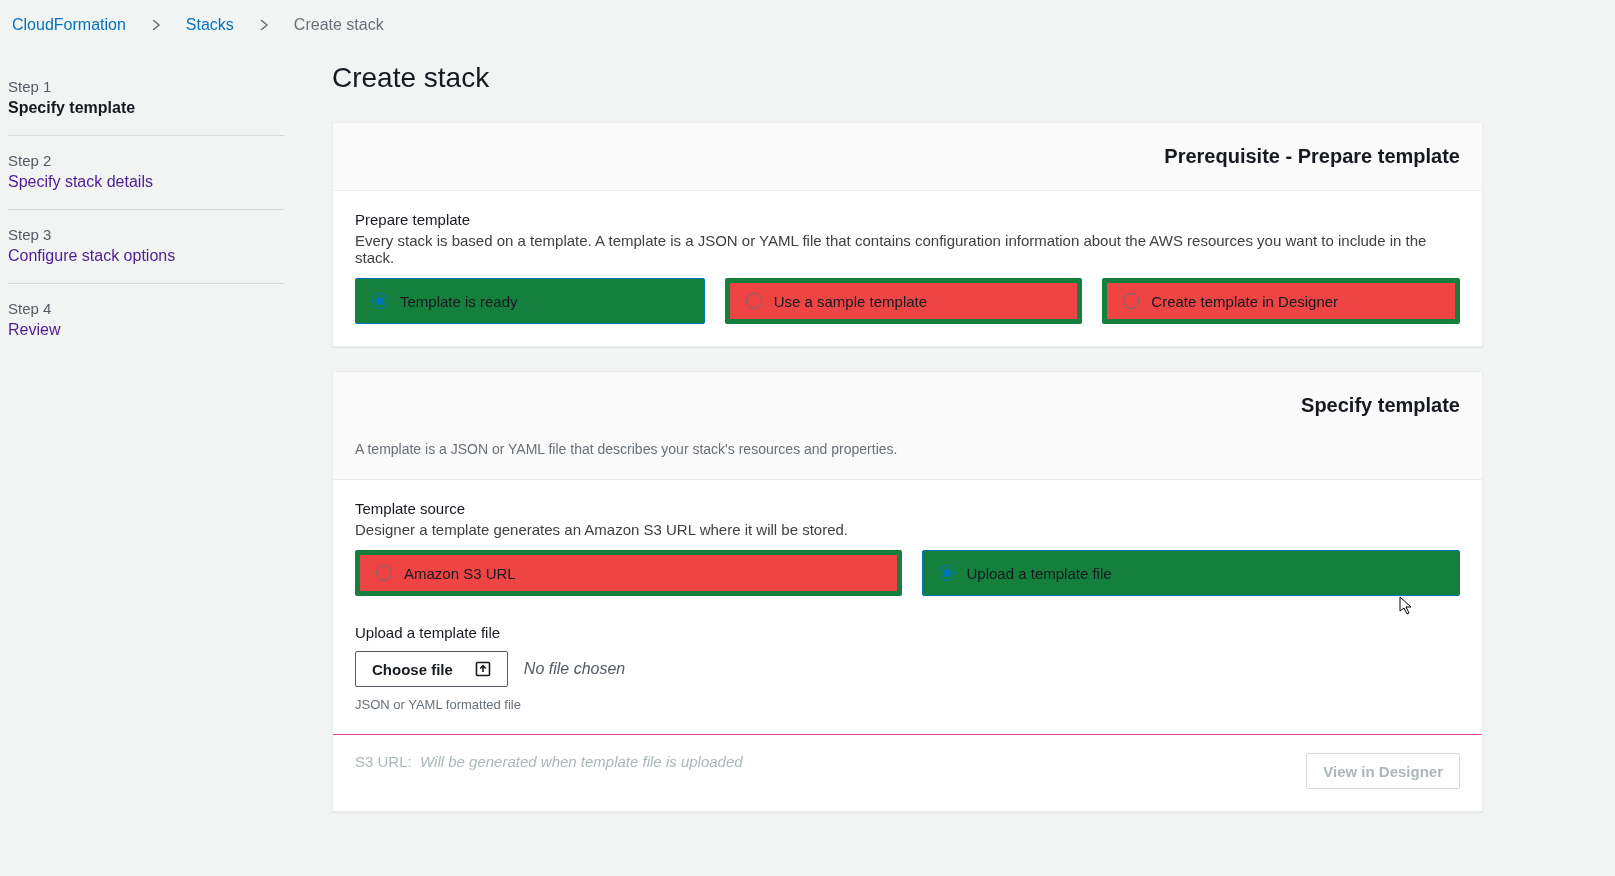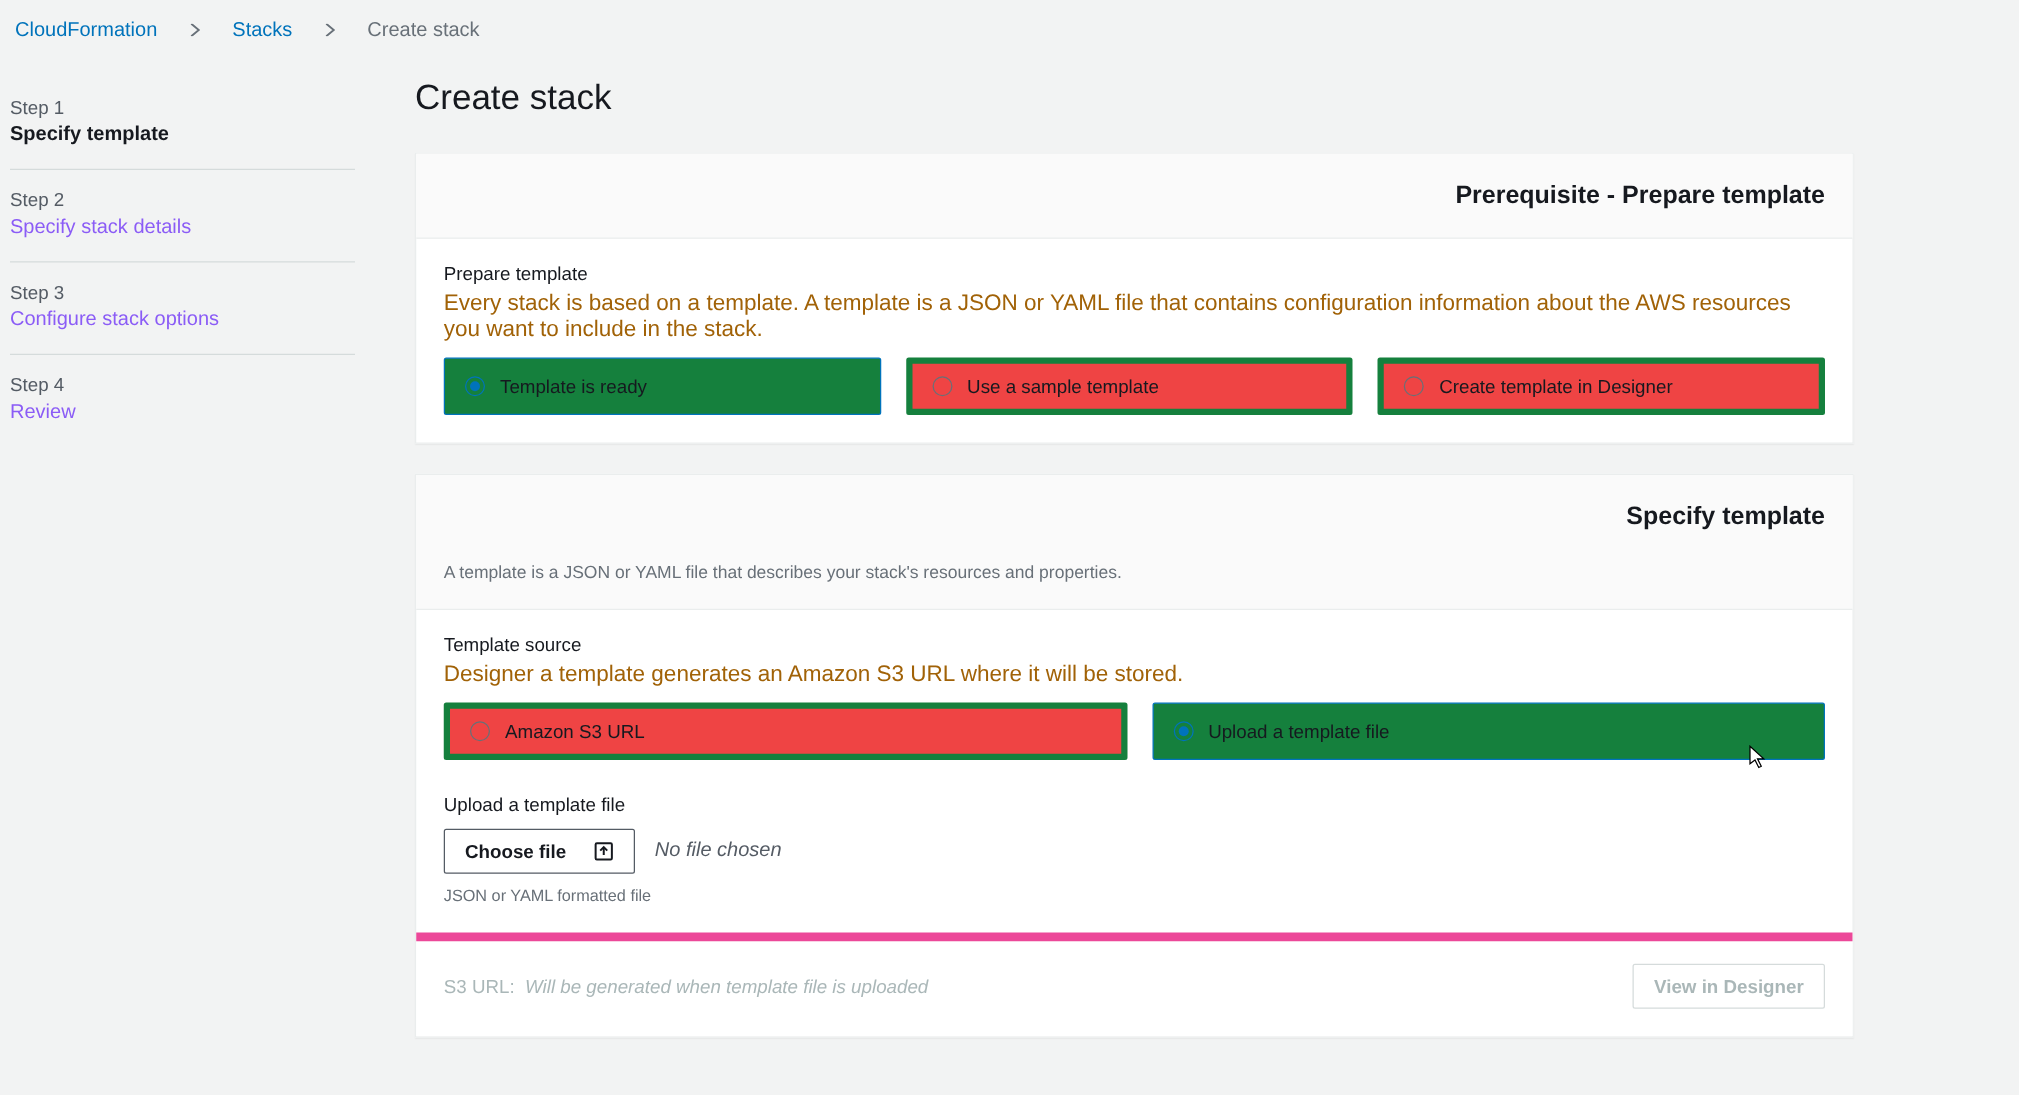--- a/index.html
+++ b/index.html
@@ -31,21 +31,21 @@
   }
 
   
   .steps {
     width: 292px;
     padding: 30px 8px 0 8px;
   }
   .step-block { padding: 0 0 18px 0; border-bottom: 1px solid #d5dbdb; margin-bottom: 16px; }
   .step-block:last-child { border-bottom: none; }
   .step-number { color: #545b64; font-size: 15px; }
-  .step-label { font-size: 16px; color: #8b5cf6; margin-top: 4px; }
+  .step-label { font-size: 16px; color: #4c1d95; margin-top: 4px; }
   .step-block.active .step-label { color: #16191f; font-weight: 700; }
 
   
   .main { flex: 1; padding: 14px 132px 0 40px; }
   .page-title { font-size: 28px; font-weight: 400; color: #16191f; margin: 0 0 28px 0; }
 
   .panel {
     background: #fff;
     border: 1px solid #eaeded;
     box-shadow: 0 1px 1px rgba(0,0,0,.05);
@@ -54,21 +54,21 @@
   .panel-header {
     background: #fafafa;
     padding: 22px 22px 22px 22px;
     border-bottom: 1px solid #eaeded;
   }
   .panel-header .h { font-size: 20px; font-weight: 700; color: #16191f; text-align: right; }
   .panel-subtext { font-size: 14px; color: #687078; margin-top: 24px; }
   .panel-body { padding: 20px 22px 22px 22px; }
 
   .field-label { font-size: 15px; color: #16191f; }
-  .field-desc { font-size: 18px; color: #a16207; margin: 4px 0 12px 0; }
+  .field-desc { font-size: 15px; color: #404040; margin: 4px 0 12px 0; }
 
   .tile-row { display: flex; gap: 20px; }
   .tile-row.three > .tile { flex: 1; }
   .tile-row.two > .tile { flex: 1; }
 
   .tile {
     display: flex;
     align-items: center;
     gap: 12px;
     border: 5px solid #15803d;
@@ -102,23 +102,23 @@
     border-radius: 2px;
     cursor: pointer;
     display: inline-flex; align-items: center; gap: 22px;
     font-size: 15px;
   }
   .btn.disabled { color: #aab7b8; border-color: #d5dbdb; cursor: default; }
   .file-status { font-style: italic; color: #545b64; font-size: 16px; }
   .hint { font-size: 13px; color: #687078; margin-top: 10px; }
 
   .panel-footer {
-    display: flex; align-items: center; justify-content: space-between;
+    display: flex; align-items: flex-start; justify-content: space-between;
     padding: 18px 22px 22px 22px;
-    border-top: 7px solid #ec4899; background: #fff;
+    border-top: 1px solid #ec4899; background: #fff;
   }
   .s3-line { color: #aab7b8; font-size: 15px; }
   .s3-line .s3v { font-style: italic; }
 
   .upload-icon { width: 16px; height: 16px; display: inline-block; }
 
   .cursor {
     position: absolute; left: 1399px; top: 596px; width: 16px; height: 20px; pointer-events: none;
   }
 </style>

